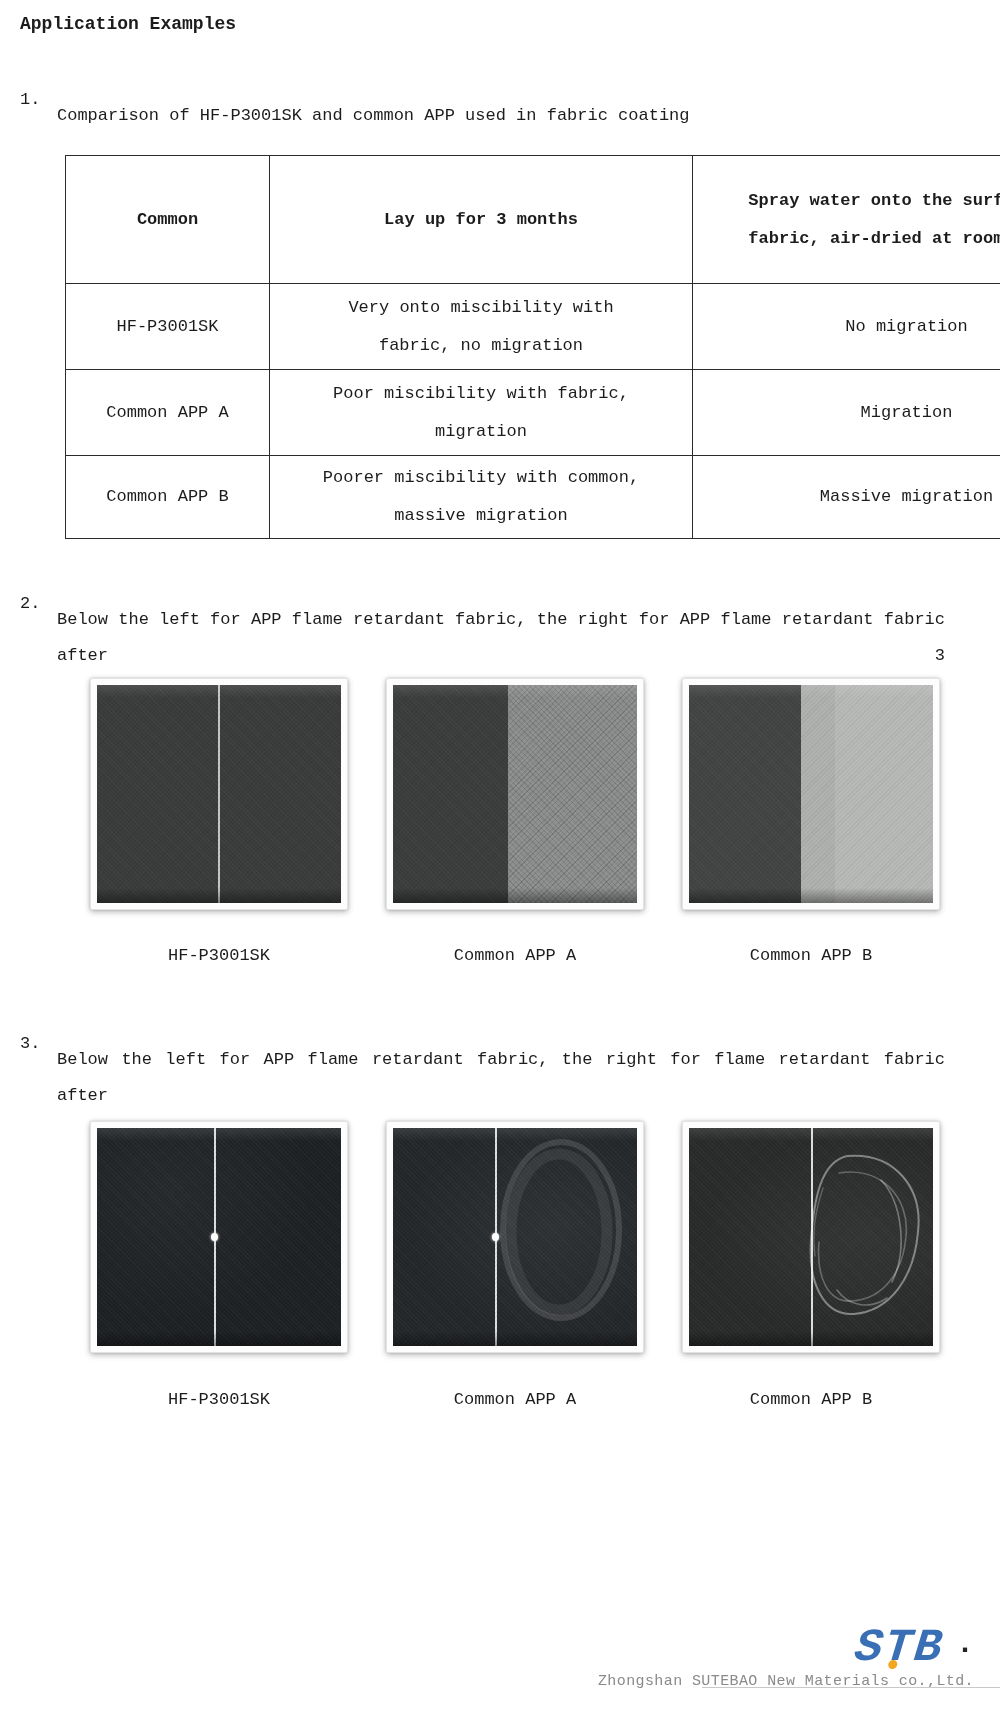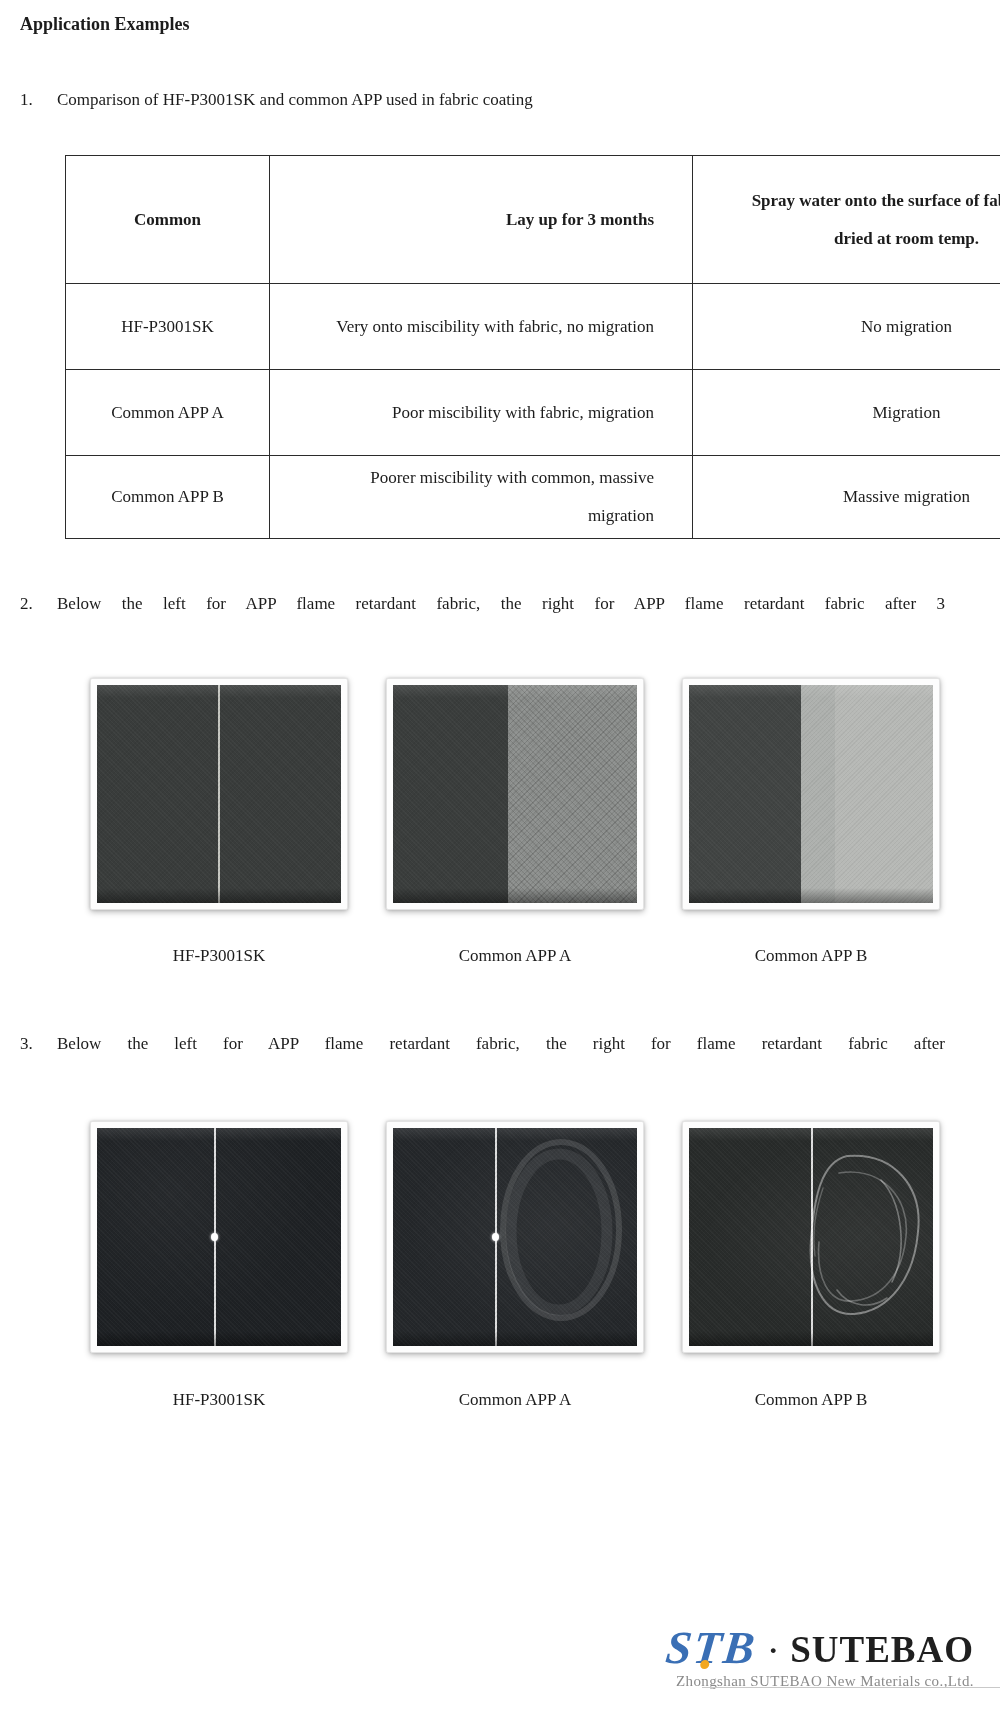--- a/index.html
+++ b/index.html
@@ -1,40 +1,40 @@
 <!DOCTYPE html>
 <html><head>
 <meta charset="utf-8">
 <style>
   html,body{margin:0;padding:0;background:#ffffff;}
   .page{
     position:relative;width:1000px;height:1711px;margin:0 auto;background:#ffffff;
-    font-family:Liberation Serif, serif;color:#1c1c1c;overflow:hidden;
+    font-family:Liberation Mono, monospace;color:#1c1c1c;overflow:hidden;
   }
   
   .doc-heading{position:absolute;left:20px;top:14px;font-size:18px;font-weight:bold;}
   .list-item{position:absolute;left:20px;width:925px;display:flex;font-size:17px;line-height:36px;}
   .li-num{width:37px;flex:0 0 37px;}
-  .li-text{flex:1;}
+  .li-text{flex:1;margin-top:16px;}
   .just-line{text-align:justify;text-align-last:justify;}
   #item1{top:82px;}
   #item2{top:586px;}
   #item3{top:1026px;}
   
   table.cmp{
     position:absolute;left:65px;top:155px;width:880px;
     border-collapse:collapse;table-layout:fixed;font-size:17px;
   }
   table.cmp td,table.cmp th{
     border:1.5px solid #2b2b2b;text-align:center;vertical-align:middle;
     line-height:38px;padding:0 38px;font-weight:normal;
   }
   table.cmp th{font-weight:bold;}
   table.cmp .c1{width:187px;padding:0 8px;}
-  table.cmp .c2{width:346px;text-align:right;}
+  table.cmp .c2{width:346px;}
   table.cmp .c3{width:347px;padding:0 40px;}
   tr.hdr{height:128px;}
   tr.r1{height:86px;} tr.r2{height:86px;} tr.r3{height:83px;}
   
   .figure-row{position:absolute;left:90px;width:850px;display:flex;justify-content:space-between;}
   #figrow1{top:678px;}
   #figrow2{top:1121px;}
   .photo-card{
     background:#fdfdfd;border:1px solid #e3e3e3;border-radius:2px;padding:6px;
     box-shadow:0 2px 6px rgba(0,0,0,0.28),0 0 3px rgba(0,0,0,0.15);
@@ -198,19 +198,18 @@
   <div class="caption-row" id="caprow2">
     <div class="caption">HF-P3001SK</div>
     <div class="caption">Common APP A</div>
     <div class="caption">Common APP B</div>
   </div>
 
   <div class="footer">
     <div class="logo-line">
       <span class="logo-mark">STB</span>
       <span class="logo-sep">·</span>
-      <span class="logo-name">SUTEBAO</span>
     </div>
     <div class="company">Zhongshan SUTEBAO New Materials co.,Ltd.</div>
   </div>
   <div class="footer-rule"></div>
 
 </div>
 
 </body></html>

